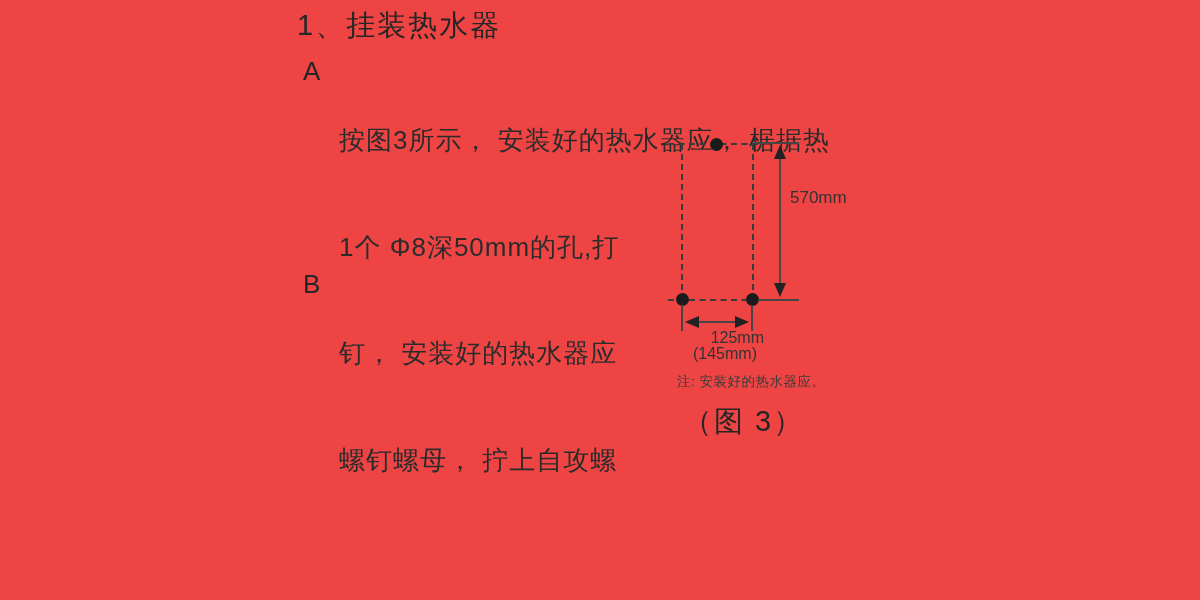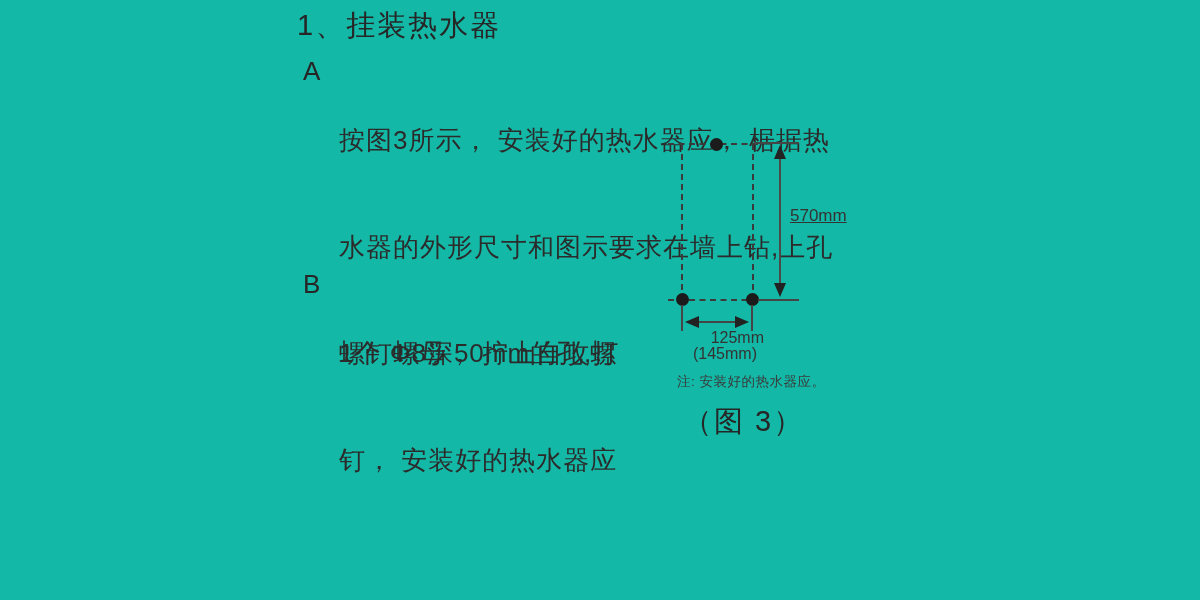--- a/index.html
+++ b/index.html
@@ -4,21 +4,21 @@
 <style>
   html, body {
     margin: 0;
     padding: 0;
     background: #ffffff;
   }
   .canvas {
     position: relative;
     width: 1200px;
     height: 600px;
-    background: #14b8a6;
+    background: #ef4444;
     overflow: hidden;
     font-family: "Liberation Sans", "DejaVu Sans", sans-serif;
     color: #2b2b2b;
   }
   .abs { position: absolute; }
 
   .title {
     left: 297px; top: 6px;
     font-size: 29px;
     letter-spacing: 2px;
@@ -97,21 +97,21 @@
     border-top: 6px solid transparent;
     border-bottom: 6px solid transparent;
     border-left: 14px solid #222222;
   }
 
   .dim-label {
     font-size: 17px;
     color: #333333;
     white-space: pre;
   }
-  .label-570 { left: 790px; top: 206px; text-decoration: underline; }
+  .label-570 { left: 790px; top: 188px; }
   .label-125 { left: 686px; top: 329px; width: 78px; text-align: right; font-size: 16px; }
   .label-145 { left: 686px; top: 345px; width: 78px; text-align: center; font-size: 16px; }
 
   .fig-note {
     left: 677px; top: 373px;
     font-size: 13.5px;
     letter-spacing: 0.5px;
     color: #3a3a3a;
     white-space: pre;
   }
@@ -126,29 +126,28 @@
 </head>
 <body>
 
 <div class="canvas">
 
   <div class="abs title">1、挂装热水器</div>
 
   <div class="abs marker marker-a">A</div>
   <div class="abs textblock block-a">
     <div class="tline">按图3所示， 安装好的热水器应， 椐据热</div>
-    <div class="tline">水器的外形尺寸和图示要求在墙上钻,上孔</div>
     <div class="tline">1个 Φ8深50mm的孔,打</div>
     
   </div>
 
   <div class="abs marker marker-b">B</div>
   <div class="abs textblock block-b">
+    <div class="tline">钉， 安装好的热水器应</div>
     <div class="tline">螺钉螺母， 拧上自攻螺</div>
-    <div class="tline">钉， 安装好的热水器应</div>
     
   </div>
 
   <div>
 
     <div class="abs dash-h fig-dash-top"></div>
     <div class="abs dash-h fig-dash-bottom"></div>
     <div class="abs dash-v fig-dash-left"></div>
     <div class="abs dash-v fig-dash-right"></div>
 

